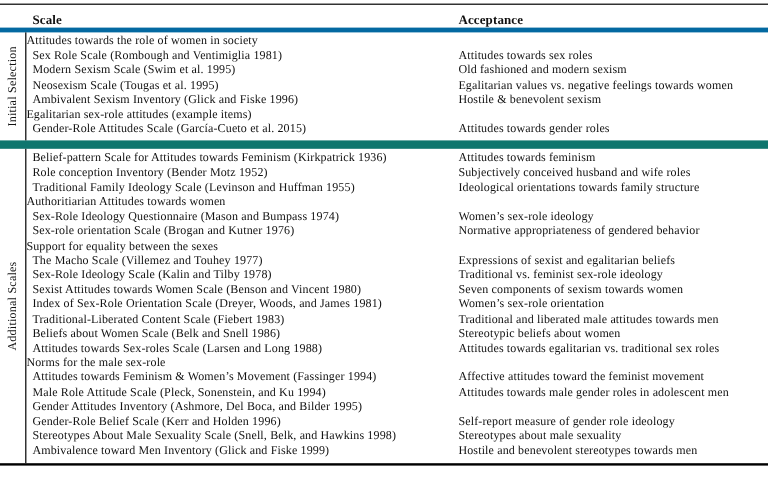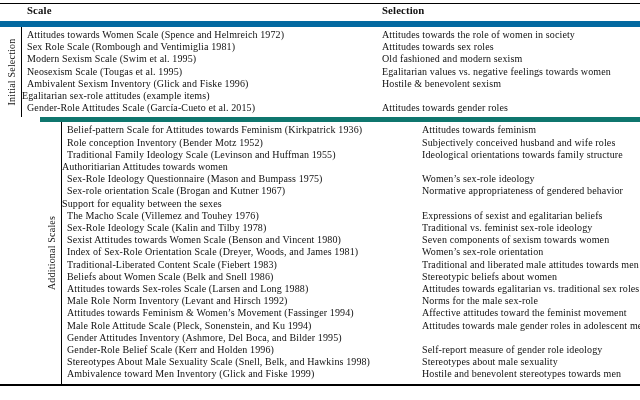--- a/index.html
+++ b/index.html
@@ -13,34 +13,34 @@
   .page { position: relative; width: 640px; height: 400px; background: #ffffff; }
 
   .paper-table {
     position: absolute; left: 0; top: 3px; width: 640px;
     border-top: 1.6px solid #000;
     border-bottom: 2.5px solid #000;
     box-sizing: border-box;
   }
 
   .thead {
-    display: flex; align-items: flex-start;
+    display: flex; align-items: flex-end;
     height: 23px;
-    border-bottom: 6px solid #0369a1;
+    border-bottom: 4px solid #0369a1;
     box-sizing: border-box;
   }
   .head-cell {
     font-weight: bold;
     font-size: 10.8px;
     letter-spacing: 0.1px;
     white-space: nowrap;
   }
 
   .section { display: flex; }
-  .section.second { border-top: 5px solid #0f766e; margin-left: 40px; }
+  .section.second { border-top: 7px solid #0f766e; }
 
   .label-col {
     flex: 0 0 22px; width: 22px;
     border-right: 1px solid #000;
     position: relative;
     box-sizing: border-box;
   }
   .rot-label {
     position: absolute; top: 50%; left: 50%;
     transform: translate(-50%, -50%) rotate(-90deg);
@@ -69,30 +69,29 @@
 </style>
 </head>
 <body>
 
 <div class="page">
   <div class="paper-table">
 
     <div class="thead">
       <div class="label-col"></div>
       <div class="scale-cell head-cell">Scale</div>
-      <div class="construct-cell head-cell">Selection</div>
+      <div class="construct-cell head-cell">Acceptance</div>
     </div>
 
     <div class="section first">
       <div class="label-col">
         <span class="rot-label">Initial Selection</span>
       </div>
       <div class="rows">
   <div class="trow">
-    <div class="scale-cell">Attitudes towards Women Scale (Spence and Helmreich 1972)</div>
     <div class="construct-cell">Attitudes towards the role of women in society</div>
   </div>
 
   <div class="trow">
     <div class="scale-cell">Sex Role Scale (Rombough and Ventimiglia 1981)</div>
     <div class="construct-cell">Attitudes towards sex roles</div>
   </div>
 
   <div class="trow">
     <div class="scale-cell">Modern Sexism Scale (Swim et al. 1995)</div>
@@ -138,36 +137,36 @@
   <div class="trow">
     <div class="scale-cell">Traditional Family Ideology Scale (Levinson and Huffman 1955)</div>
     <div class="construct-cell">Ideological orientations towards family structure</div>
   </div>
 
   <div class="trow">
     <div class="construct-cell">Authoritiarian Attitudes towards women</div>
   </div>
 
   <div class="trow">
-    <div class="scale-cell">Sex-Role Ideology Questionnaire (Mason and Bumpass 1975)</div>
+    <div class="scale-cell">Sex-Role Ideology Questionnaire (Mason and Bumpass 1974)</div>
     <div class="construct-cell">Women’s sex-role ideology</div>
   </div>
 
 
   <div class="trow">
-    <div class="scale-cell">Sex-role orientation Scale (Brogan and Kutner 1967)</div>
+    <div class="scale-cell">Sex-role orientation Scale (Brogan and Kutner 1976)</div>
     <div class="construct-cell">Normative appropriateness of gendered behavior</div>
   </div>
 
   <div class="trow">
     <div class="construct-cell">Support for equality between the sexes</div>
   </div>
 
   <div class="trow">
-    <div class="scale-cell">The Macho Scale (Villemez and Touhey 1976)</div>
+    <div class="scale-cell">The Macho Scale (Villemez and Touhey 1977)</div>
     <div class="construct-cell">Expressions of sexist and egalitarian beliefs</div>
   </div>
 
   <div class="trow">
     <div class="scale-cell">Sex-Role Ideology Scale (Kalin and Tilby 1978)</div>
     <div class="construct-cell">Traditional vs. feminist sex-role ideology</div>
   </div>
 
   <div class="trow">
     <div class="scale-cell">Sexist Attitudes towards Women Scale (Benson and Vincent 1980)</div>
@@ -188,21 +187,20 @@
     <div class="scale-cell">Beliefs about Women Scale (Belk and Snell 1986)</div>
     <div class="construct-cell">Stereotypic beliefs about women</div>
   </div>
 
   <div class="trow">
     <div class="scale-cell">Attitudes towards Sex-roles Scale (Larsen and Long 1988)</div>
     <div class="construct-cell">Attitudes towards egalitarian vs. traditional sex roles</div>
   </div>
 
   <div class="trow">
-    <div class="scale-cell">Male Role Norm Inventory (Levant and Hirsch 1992)</div>
     <div class="construct-cell">Norms for the male sex-role</div>
   </div>
 
   <div class="trow">
     <div class="scale-cell">Attitudes towards Feminism &amp; Women’s Movement (Fassinger 1994)</div>
     <div class="construct-cell">Affective attitudes toward the feminist movement</div>
   </div>
 
   <div class="trow">
     <div class="scale-cell">Male Role Attitude Scale (Pleck, Sonenstein, and Ku 1994)</div>

